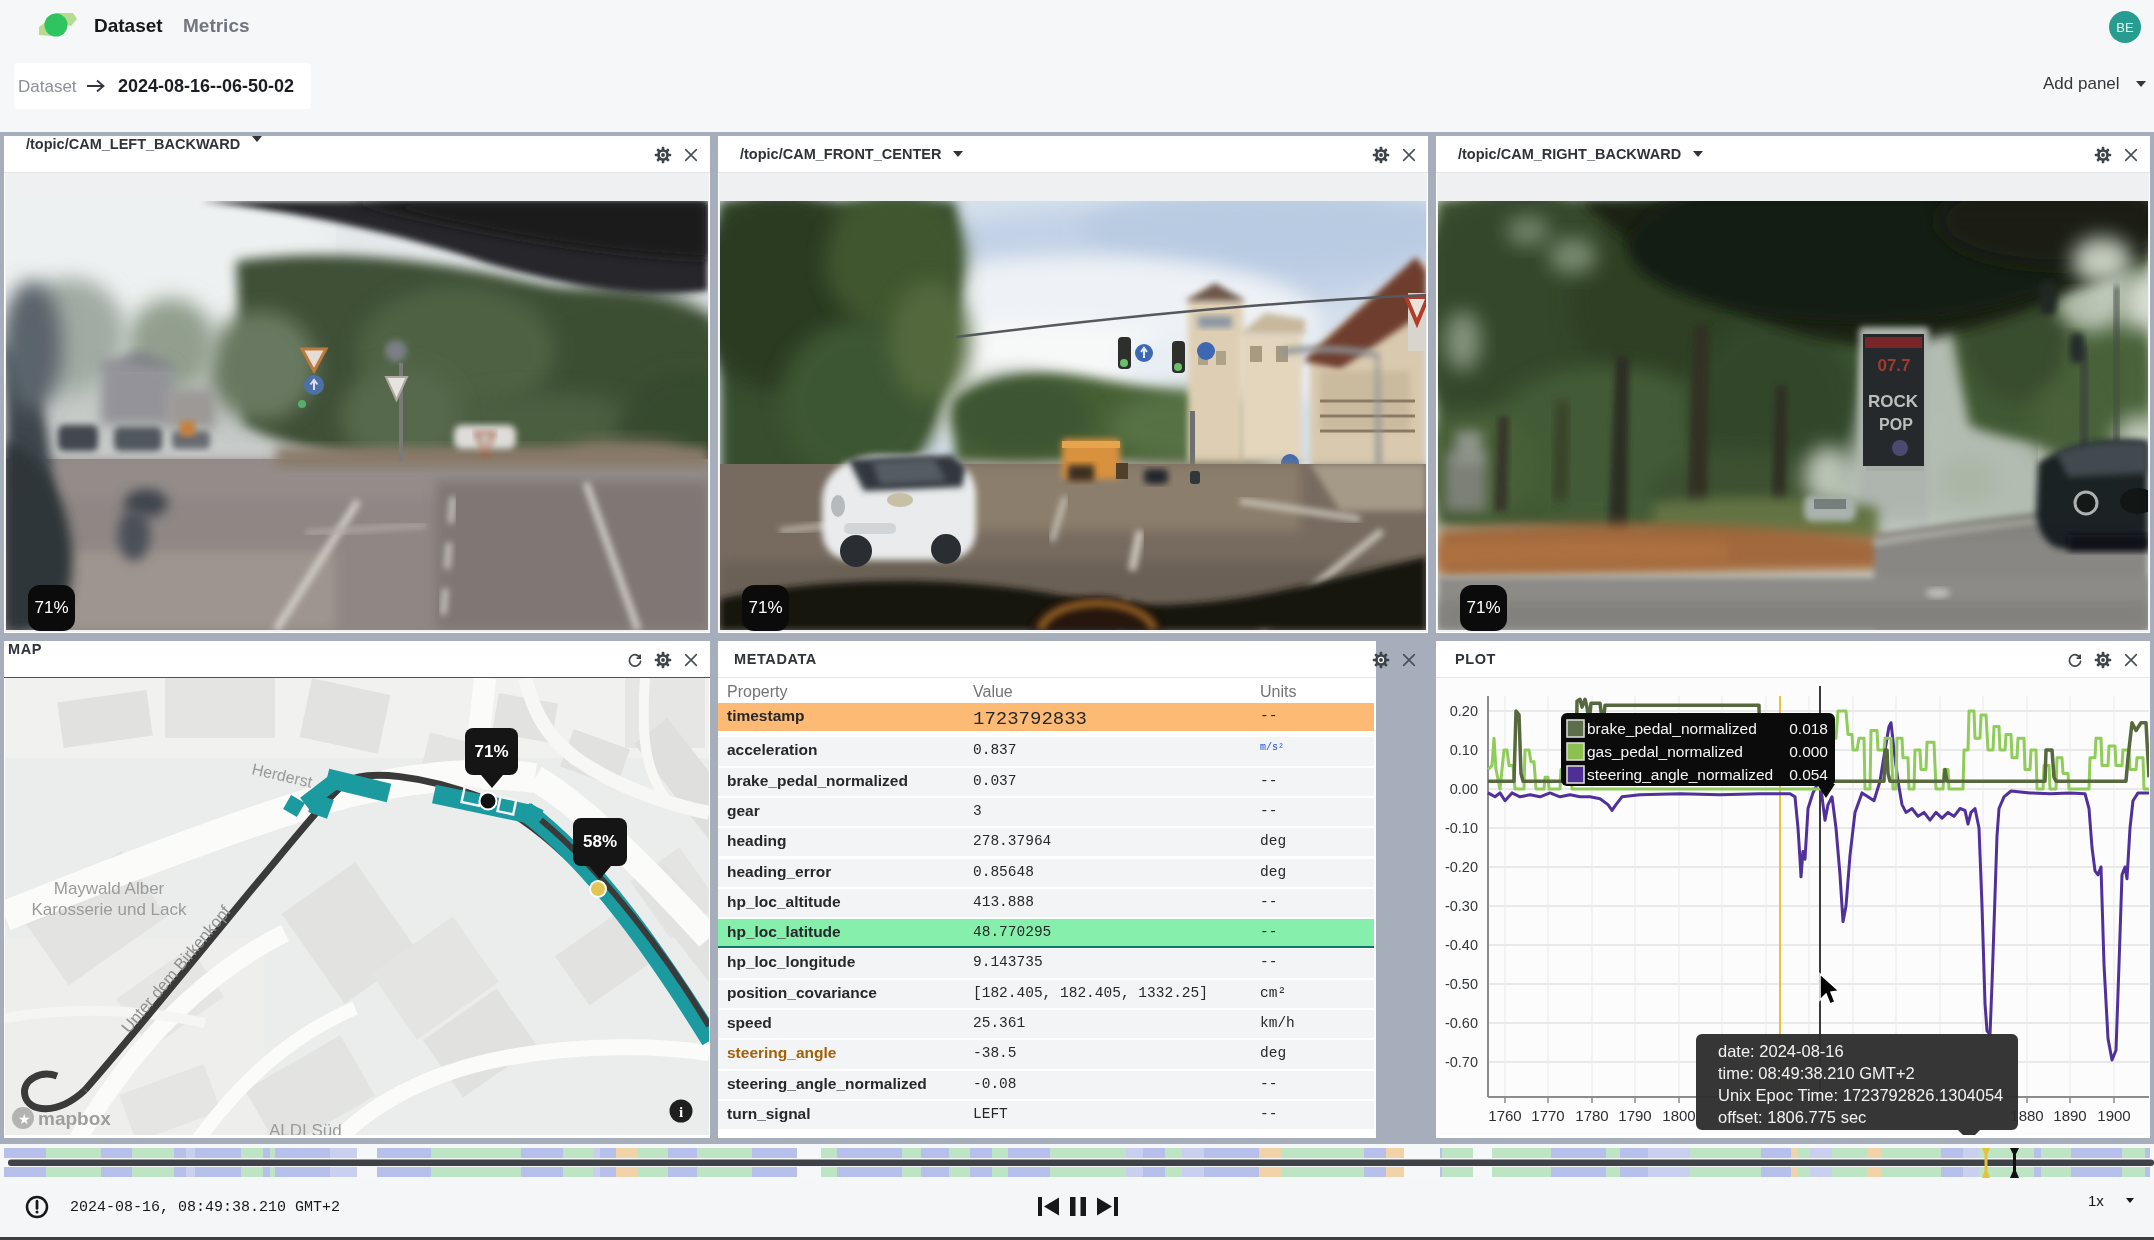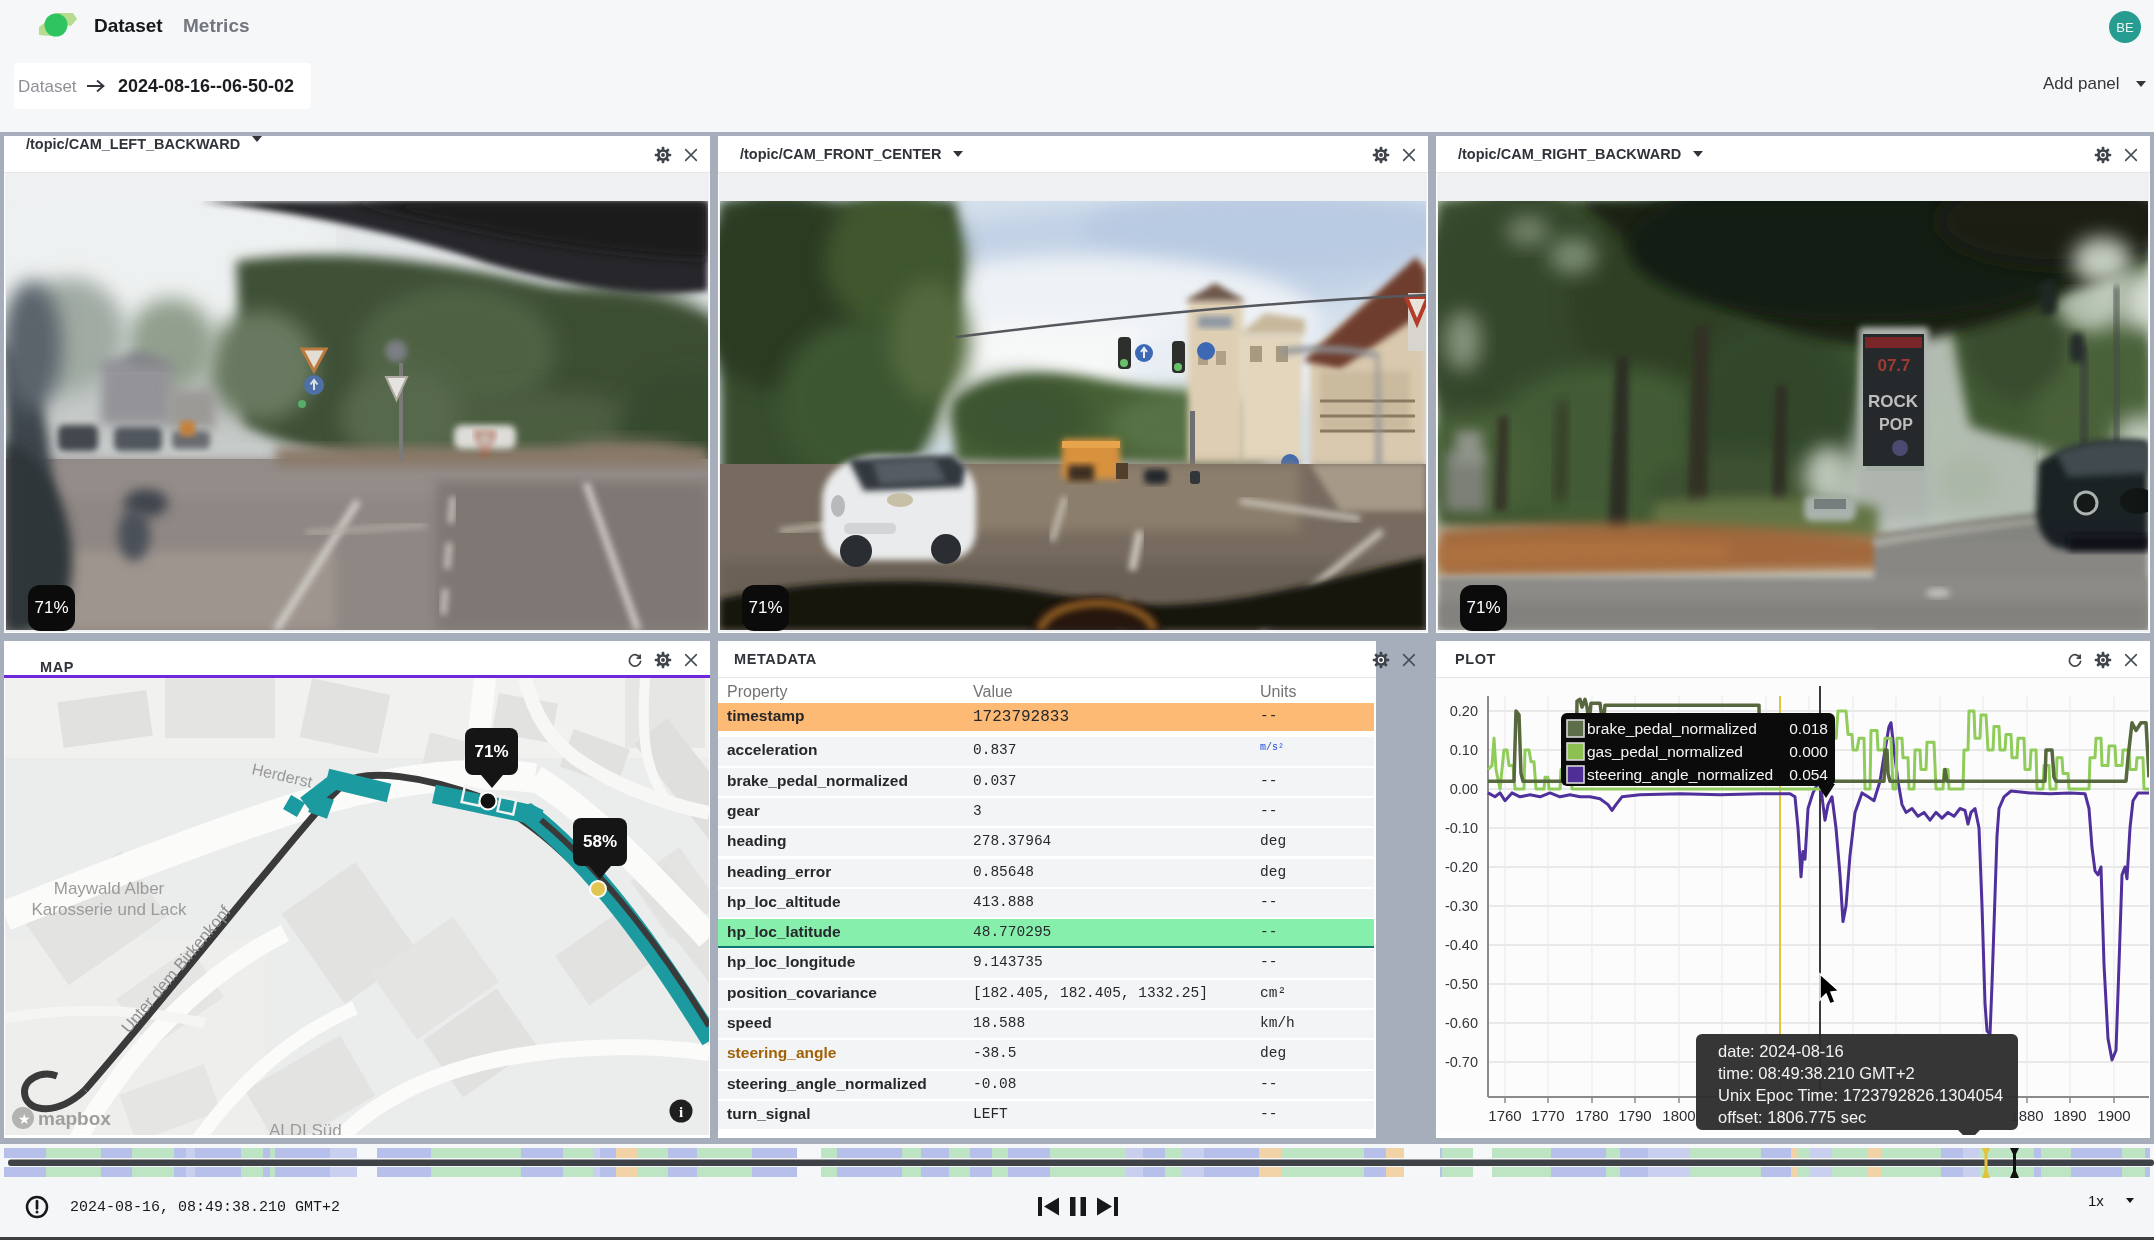--- a/index.html
+++ b/index.html
@@ -319,21 +319,21 @@
           <circle cx="648" cy="302" r="12" fill="#0d0f12"></circle>
           <circle cx="648" cy="302" r="11" fill="none" stroke="#c9ced0" stroke-width="3"></circle>
           <ellipse cx="700" cy="300" rx="18" ry="13" fill="#0b0d0f"></ellipse>
           <rect x="630" y="334" width="80" height="16" fill="#0f1113" filter="url(#b3)"></rect>
           <rect x="0" y="0" width="710" height="325" fill="#22301b" opacity="0.16" filter="url(#b10)"></rect>
           <rect width="710" height="429" fill="#83837c" opacity="0.04"></rect>
         </svg></div>
       <div class="badge71" style="left:24px;top:449px">71%</div>
     </div>
     <div class="panel" style="left:4px;top:641px;width:706px;height:497px">
-      <div style="position:absolute;left:0;top:0;right:0;height:37px;border-bottom:3px solid #6d28d9;display:flex;align-items:flex-end;padding-left:36px">
+      <div style="position:absolute;left:0;top:0;right:0;height:37px;border-bottom:1px solid #6d28d9;display:flex;align-items:flex-start;padding-left:4px">
         <span class="ptitle" style="letter-spacing:.6px">MAP</span>
       </div>
       <svg class="abs" style="left:679px;top:11px" width="16" height="16" viewBox="0 0 24 24" stroke="#464c55" stroke-width="2.3" stroke-linecap="round">
         <path d="M4 4 L20 20 M20 4 L4 20"></path>
       </svg>
       <svg class="abs" style="left:650px;top:10px" width="18" height="18" viewBox="0 0 24 24">
         <rect x="10.2" y="1.0" width="3.6" height="5.6" rx="1.2" fill="#3f444b" transform="rotate(0 12 12)"></rect>
         <rect x="10.2" y="1.0" width="3.6" height="5.6" rx="1.2" fill="#3f444b" transform="rotate(45 12 12)"></rect>
         <rect x="10.2" y="1.0" width="3.6" height="5.6" rx="1.2" fill="#3f444b" transform="rotate(90 12 12)"></rect>
         <rect x="10.2" y="1.0" width="3.6" height="5.6" rx="1.2" fill="#3f444b" transform="rotate(135 12 12)"></rect>
@@ -429,21 +429,21 @@
         <circle cx="12" cy="12" r="4.2" fill="#fff"></circle>
         <circle cx="12" cy="12" r="2.6" fill="#3f444b"></circle>
       </svg>
       <div class="abs" style="left:0;top:37px;width:656px;height:29px;background:#fff;color:#737373;font-size:16px">
         <span class="abs" style="left:9px;top:5px">Property</span>
         <span class="abs" style="left:255px;top:5px">Value</span>
         <span class="abs" style="left:542px;top:5px">Units</span>
       </div>
       <div class="abs" style="left:0;top:62px;width:656px;height:29.3px;background:#fdba74;border-bottom:1px solid #fff">
         <span class="abs" style="left:9px;top:4px;font-size:15.5px;font-weight:700;color:#26282c">timestamp</span>
-        <span class="abs" style="left:255px;top:5px;font-family:'Liberation Mono',monospace;font-size:16px;color:#26282c">1723792833</span>
+        <span class="abs" style="left:255px;top:5px;font-family:'Liberation Mono',monospace;font-size:19px;color:#26282c">1723792833</span>
         <span class="abs" style="left:542px;top:5px;font-family:'Liberation Mono',monospace;font-size:14.5px;color:#26282c">--</span>
       </div>
       <div class="abs" style="left:0;top:96.3px;width:656px;height:29.3px;background:#f3f4f5;border-bottom:1px solid #fff">
         <span class="abs" style="left:9px;top:4px;font-size:15.5px;font-weight:700;color:#26282c">acceleration</span>
         <span class="abs" style="left:255px;top:5px;font-family:'Liberation Mono',monospace;font-size:14.5px;color:#26282c">0.837</span>
         <span class="abs" style="left:542px;top:5px;font-family:'Liberation Mono',monospace;font-size:10px;color:#1d4ed8">m/s²</span>
       </div>
       <div class="abs" style="left:0;top:126.6px;width:656px;height:29.3px;background:#f3f4f5;border-bottom:1px solid #fff">
         <span class="abs" style="left:9px;top:4px;font-size:15.5px;font-weight:700;color:#26282c">brake_pedal_normalized</span>
         <span class="abs" style="left:255px;top:5px;font-family:'Liberation Mono',monospace;font-size:14.5px;color:#26282c">0.037</span>
@@ -479,21 +479,21 @@
         <span class="abs" style="left:255px;top:5px;font-family:'Liberation Mono',monospace;font-size:14.5px;color:#26282c">9.143735</span>
         <span class="abs" style="left:542px;top:5px;font-family:'Liberation Mono',monospace;font-size:14.5px;color:#26282c">--</span>
       </div>
       <div class="abs" style="left:0;top:338.7px;width:656px;height:29.3px;background:#f3f4f5;border-bottom:1px solid #fff">
         <span class="abs" style="left:9px;top:4px;font-size:15.5px;font-weight:700;color:#26282c">position_covariance</span>
         <span class="abs" style="left:255px;top:5px;font-family:'Liberation Mono',monospace;font-size:14.5px;color:#26282c">[182.405, 182.405, 1332.25]</span>
         <span class="abs" style="left:542px;top:5px;font-family:'Liberation Mono',monospace;font-size:14.5px;color:#26282c">cm²</span>
       </div>
       <div class="abs" style="left:0;top:369.0px;width:656px;height:29.3px;background:#f3f4f5;border-bottom:1px solid #fff">
         <span class="abs" style="left:9px;top:4px;font-size:15.5px;font-weight:700;color:#26282c">speed</span>
-        <span class="abs" style="left:255px;top:5px;font-family:'Liberation Mono',monospace;font-size:14.5px;color:#26282c">18.588</span>
+        <span class="abs" style="left:255px;top:5px;font-family:'Liberation Mono',monospace;font-size:14.5px;color:#26282c">25.361</span>
         <span class="abs" style="left:542px;top:5px;font-family:'Liberation Mono',monospace;font-size:14.5px;color:#26282c">km/h</span>
       </div>
       <div class="abs" style="left:0;top:399.3px;width:656px;height:29.3px;background:#f3f4f5;border-bottom:1px solid #fff">
         <span class="abs" style="left:9px;top:4px;font-size:15.5px;font-weight:700;color:#a16207">steering_angle</span>
         <span class="abs" style="left:255px;top:5px;font-family:'Liberation Mono',monospace;font-size:14.5px;color:#26282c">-38.5</span>
         <span class="abs" style="left:542px;top:5px;font-family:'Liberation Mono',monospace;font-size:14.5px;color:#26282c">deg</span>
       </div>
       <div class="abs" style="left:0;top:429.6px;width:656px;height:29.3px;background:#f3f4f5;border-bottom:1px solid #fff">
         <span class="abs" style="left:9px;top:4px;font-size:15.5px;font-weight:700;color:#26282c">steering_angle_normalized</span>
         <span class="abs" style="left:255px;top:5px;font-family:'Liberation Mono',monospace;font-size:14.5px;color:#26282c">-0.08</span>

